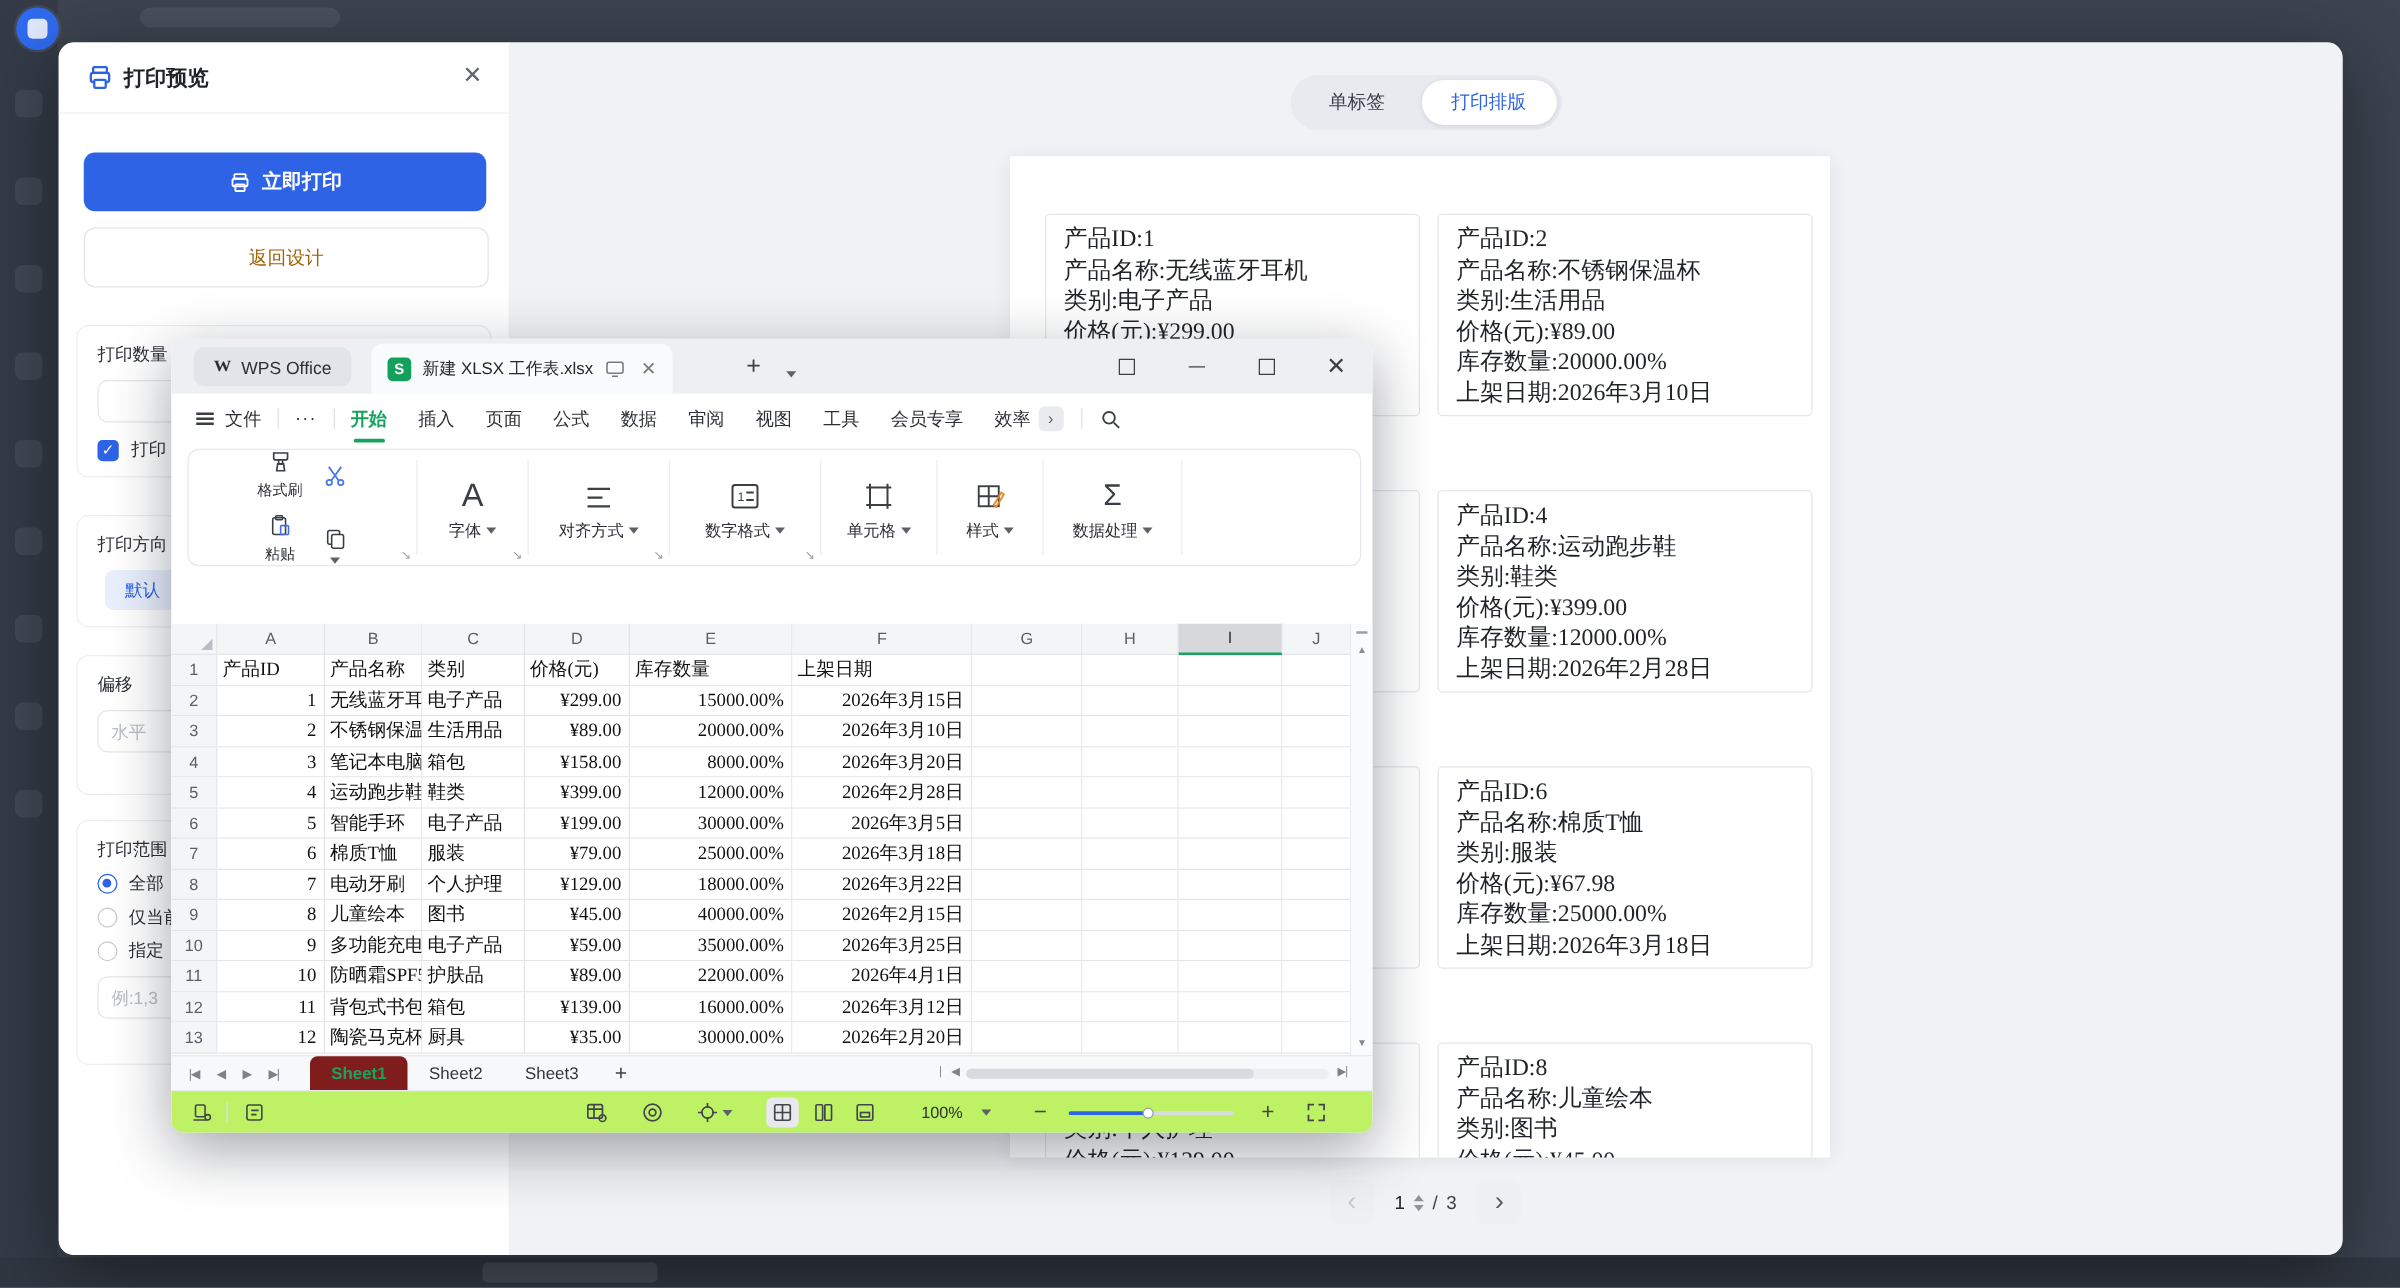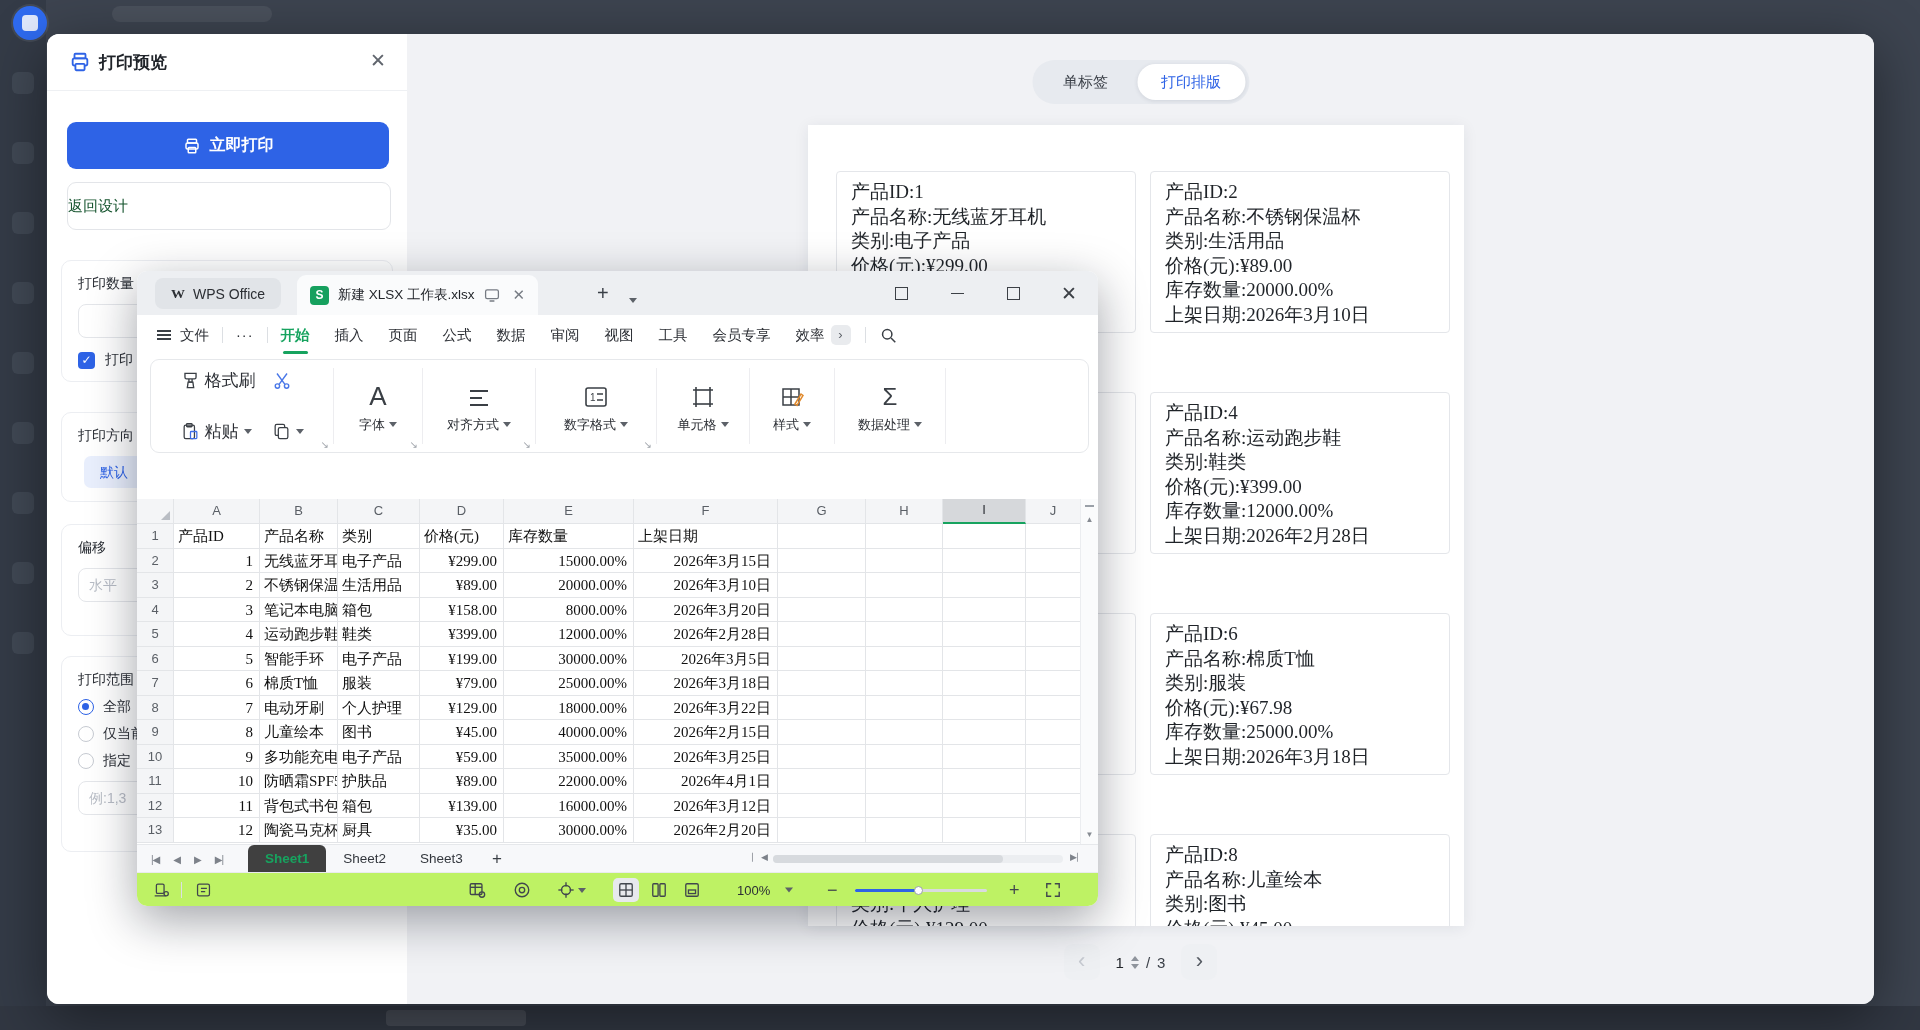--- a/index.html
+++ b/index.html
@@ -13,21 +13,21 @@
   .bk-tab{left:112px;top:6px;width:160px;height:16px;border-radius:8px;background:#fff;opacity:.07;}
   .bk-bottom{left:0;bottom:0;width:100%;height:24px;background:#313742;}
   .bk-bblock{left:386px;bottom:4px;width:140px;height:16px;border-radius:4px;background:#fff;opacity:.10;}
   
   #modal{left:47px;top:34px;width:1827px;height:970px;border-radius:12px;background:#f1f2f5;box-shadow:0 14px 60px rgba(0,0,0,.45);}
   #left-pane{left:0;top:0;width:360px;height:970px;background:#fff;border-radius:12px 0 0 12px;border-right:1px solid #e8eaee;}
   .lp-head{left:0;top:0;width:100%;height:56px;border-bottom:1px solid #eef0f3;}
   .lp-title{left:52px;top:17px;font-size:17px;font-weight:bold;color:#1f2329;}
   .lp-close{left:318px;top:14px;width:26px;height:26px;text-align:center;line-height:26px;font-size:19px;color:#60656d;cursor:pointer;}
   .btn-print{left:20px;top:88px;width:322px;height:47px;background:#2e63e6;border-radius:9px;color:#fff;font-size:16px;font-weight:bold;display:flex;align-items:center;justify-content:center;gap:9px;cursor:pointer;}
-  .btn-back{left:20px;top:148px;width:322px;height:46px;background:#fff;border:1px solid #e3e5e9;border-radius:9px;color:#14532d;font-size:15px;display:flex;align-items:center;justify-content:flex-start;cursor:pointer;}
+  .btn-back{left:20px;top:148px;width:322px;height:46px;background:#fff;border:1px solid #e3e5e9;border-radius:9px;color:#a16207;font-size:15px;display:flex;align-items:center;justify-content:center;cursor:pointer;}
   .lp-card{left:14px;width:332px;background:#fff;border:1px solid #eceef2;border-radius:10px;box-sizing:border-box;padding:14px 16px;}
   .lp-label{font-size:14px;color:#2b2f36;font-weight:500;}
   .lp-input{margin-top:11px;width:292px;height:34px;border:1px solid #e4e6ea;border-radius:8px;background:#fff;padding:0 10px;font-size:14px;color:#333;box-sizing:border-box;outline:none;}
   .lp-input::placeholder{color:#b7bcc5;}
   .chkrow{margin-top:13px;display:flex;align-items:center;gap:10px;}
   .chk{width:17px;height:17px;border-radius:4px;background:#2e63e6;color:#fff;font-size:12px;line-height:17px;text-align:center;}
   .chklab{font-size:14px;color:#2b2f36;}
   .chip-default{margin-top:11px;margin-left:6px;width:150px;height:32px;background:#e9effd;border-radius:7px;color:#2e63e6;font-size:14px;line-height:32px;padding-left:16px;box-sizing:border-box;cursor:pointer;}
   .radiorow{margin-top:9px;display:flex;align-items:center;gap:9px;cursor:pointer;}
   .radio{width:16px;height:16px;border-radius:50%;border:1.5px solid #c7cbd2;box-sizing:border-box;background:#fff;}
@@ -84,21 +84,21 @@
   .mdiv{width:1px;height:16px;background:#dcdfe3;}
   .more-box{width:20px;height:20px;border-radius:5px;background:#e9ebee;color:#5c6168;font-size:13px;text-align:center;line-height:19px;cursor:pointer;}
   .share-btn{width:60px;height:27px;background:#12a15e;border-radius:7px;color:#fff;font-size:13px;display:flex;align-items:center;justify-content:center;gap:5px;cursor:pointer;}
   
   .ribbon{left:13px;top:88px;width:937px;height:92px;border:1px solid #e6e8eb;border-radius:9px;display:flex;align-items:stretch;overflow:hidden;background:#fff;}
   .rgrp{position:relative;display:flex;flex-direction:column;align-items:center;justify-content:center;gap:7px;}
   .rdiv{width:1px;background:#ededf0;margin:8px 0;}
   .rlab{font-size:13px;color:#2c2f35;display:flex;align-items:center;gap:4px;cursor:pointer;}
   .rcorner{position:absolute;right:4px;bottom:2px;font-size:10px;color:#9ca1a8;}
   .g1{width:170px;display:grid;grid-template-columns:auto auto;grid-template-rows:auto auto;align-items:center;justify-content:center;column-gap:16px;row-gap:10px;padding:0 6px;}
-  .g1 .cellc{display:flex;align-items:center;gap:5px;font-size:17px;color:#2c2f35;cursor:pointer;}
+  .g1 .cellc{display:flex;align-items:center;gap:5px;font-size:12px;color:#2c2f35;cursor:pointer;flex-direction:column;}
   .bigico{height:30px;display:flex;align-items:flex-end;justify-content:center;color:#3a3f45;}
   .fontA{font-size:26px;font-weight:400;color:#3a3f45;line-height:1;font-family:"Liberation Sans",sans-serif;}
   .sigma{font-size:24px;color:#3a3f45;line-height:1;}
   
   .fbar{left:0;top:188px;width:100%;height:36px;display:flex;align-items:center;}
   .namebox{margin-left:13px;width:197px;height:30px;border:1px solid #e2e4e8;border-radius:8px;display:flex;align-items:center;justify-content:center;gap:44px;font-size:14px;color:#23262b;}
   .fxi{font-family:"Liberation Serif",serif;font-style:italic;font-size:16px;color:#3f444b;}
   
   #grid{left:0;top:228px;width:944px;}
   .grow{display:flex;}
@@ -113,21 +113,21 @@
   
   .vsb{right:0;top:228px;width:17px;height:345px;background:#fafbfc;border-left:1px solid #ebedf0;display:flex;flex-direction:column;align-items:center;}
   .vsb .split{width:9px;height:0;border-top:2px solid #9aa0a8;margin-top:6px;}
   .vsb .ar{font-size:8px;color:#868b92;margin-top:8px;}
   .vsb .track{flex:1;}
   .vsb .ardn{font-size:8px;color:#868b92;margin-bottom:5px;}
   
   .sheetbar{left:0;top:573px;width:100%;height:28px;background:#f7f8fa;border-top:1px solid #e6e8eb;display:flex;align-items:center;}
   .snav{font-size:10px;color:#7d828a;margin:0 7px;cursor:pointer;letter-spacing:-1px;}
   .stab{font-size:13.5px;color:#33373d;padding:0 17px;height:28px;line-height:27px;cursor:pointer;}
-  .stab.act{background:#404040;color:#17a35f;font-weight:bold;border-radius:6px 6px 0 0;}
+  .stab.act{background:#7f1d1d;color:#17a35f;font-weight:bold;border-radius:6px 6px 0 0;}
   .stab-plus{font-size:17px;color:#3a3f45;margin-left:12px;cursor:pointer;}
   .hsb{position:absolute;right:35px;top:8px;width:290px;height:12px;display:flex;align-items:center;}
   .hsb .tr{flex:1;height:8px;border-radius:4px;background:#eceef1;}
   .hsb .hd{position:absolute;left:0;top:2px;width:230px;height:8px;border-radius:4px;background:#d7dade;}
   .hsb-ar{position:absolute;top:7px;font-size:9px;color:#7d828a;}
   
   .statusbar{left:0;top:601px;width:100%;height:34px;background:#bef264;border-top:1px solid #e9ebee;}
   .sic{position:absolute;top:50%;transform:translateY(-50%);display:flex;align-items:center;gap:3px;color:#41464d;cursor:pointer;}
   .viewbtn{width:26px;height:24px;border-radius:5px;display:flex;align-items:center;justify-content:center;}
   .viewbtn.act{background:#e7e9ed;}

